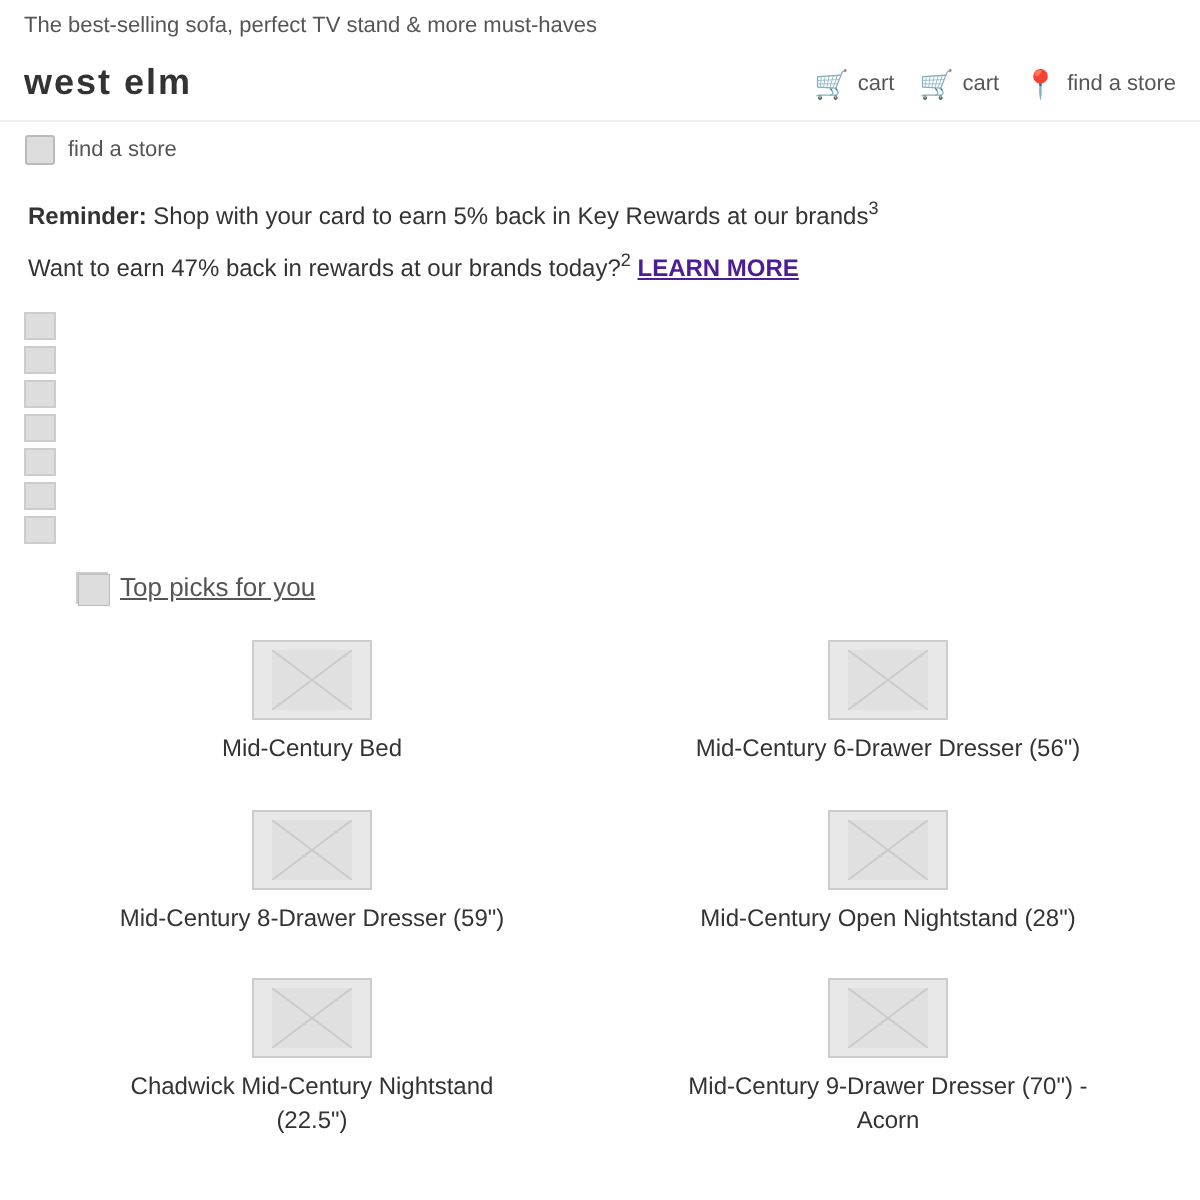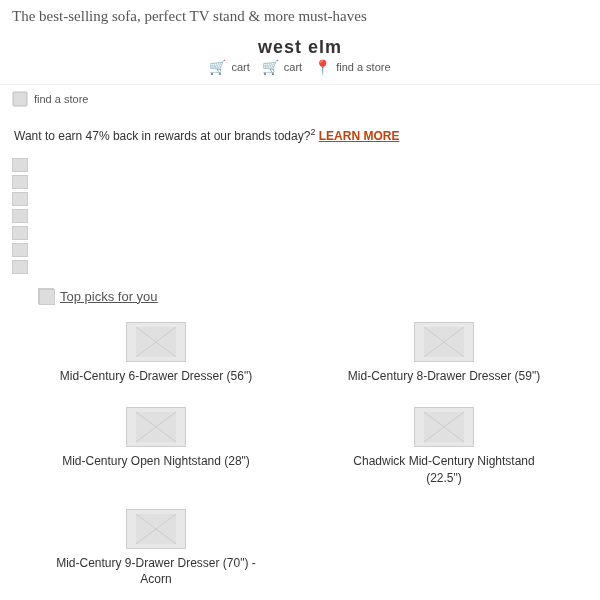--- a/index.html
+++ b/index.html
@@ -6,37 +6,35 @@
     body {
       font-family: Arial, sans-serif;
       font-size: 13px;
       color: #333;
       background: #fff;
       width: 600px;
       min-height: 600px;
       overflow-x: hidden;
     }
     .top-banner {
-      font-size: 15px;
+      font-size: 11px;
       color: #555;
       padding: 6px 12px 2px 12px;
       line-height: 1.4;
-      font-family: Liberation Serif, serif;
     }
     .top-banner a {
       color: #555;
       text-decoration: none;
     }
     .header {
       display: flex;
       align-items: center;
-      justify-content: flex-end;
+      justify-content: space-between;
       padding: 8px 12px;
       border-bottom: 1px solid #eee;
-      flex-direction: column;
     }
     .header-logo {
       font-size: 18px;
       font-weight: bold;
       color: #333;
       letter-spacing: 1px;
       text-transform: lowercase;
     }
     .header-icons {
       display: flex;
@@ -75,21 +73,21 @@
     .reminder-block {
       padding: 8px 14px;
       font-size: 12px;
       color: #333;
       line-height: 1.6;
     }
     .reminder-block .bold { font-weight: bold; }
     .reminder-block .learn-more {
       font-weight: bold;
       text-decoration: underline;
-      color: #c2410c;
+      color: #4c1d95;
       cursor: pointer;
     }
     .sup-text { font-size: 9px; vertical-align: super; }
     .section-title {
       padding: 10px 12px 6px 38px;
     }
     .section-title-inner {
       display: inline-flex;
       align-items: center;
       gap: 6px;
@@ -180,20 +178,23 @@
 <div class="find-store-row">
   <span class="store-icon">
     <svg width="16" height="16" viewBox="0 0 16 16" fill="none">
       <rect x="1" y="1" width="14" height="14" rx="1" fill="#ddd" stroke="#bbb" stroke-width="1"></rect>
     </svg>
   </span>
   <span>find a store</span>
 </div>
 
 <div class="reminder-block">
+  <div>
+    <span class="bold">Reminder:</span><span> Shop with your card to earn 5% back in Key Rewards at our brands</span><span class="sup-text">3</span>
+  </div>
   <div style="margin-top:4px;">
     <span>Want to earn 47% back in rewards at our brands today?</span><span class="sup-text">2</span>
     <span class="learn-more">LEARN MORE</span>
   </div>
 </div>
 
 <div class="left-image-stack">
   <span class="small-img"></span>
   <span class="small-img"></span>
   <span class="small-img"></span>
@@ -217,20 +218,30 @@
 <div class="products-grid">
 
   <div class="product-cell">
     <div class="product-img-placeholder">
       <svg width="40" height="30" viewBox="0 0 40 30">
           <rect x="0" y="0" width="40" height="30" fill="#e0e0e0"></rect>
           <line x1="0" y1="0" x2="40" y2="30" stroke="#ccc"></line>
           <line x1="40" y1="0" x2="0" y2="30" stroke="#ccc"></line>
         </svg>
     </div>
+    <div class="product-name">Mid-Century Bed</div>
+  </div>
+  <div class="product-cell">
+    <div class="product-img-placeholder">
+      <svg width="40" height="30" viewBox="0 0 40 30">
+          <rect x="0" y="0" width="40" height="30" fill="#e0e0e0"></rect>
+          <line x1="0" y1="0" x2="40" y2="30" stroke="#ccc"></line>
+          <line x1="40" y1="0" x2="0" y2="30" stroke="#ccc"></line>
+        </svg>
+    </div>
     <div class="product-name">Mid-Century 6-Drawer Dresser (56")</div>
   </div>
 
   <div class="product-cell">
     <div class="product-img-placeholder">
       <svg width="40" height="30" viewBox="0 0 40 30">
           <rect x="0" y="0" width="40" height="30" fill="#e0e0e0"></rect>
           <line x1="0" y1="0" x2="40" y2="30" stroke="#ccc"></line>
           <line x1="40" y1="0" x2="0" y2="30" stroke="#ccc"></line>
         </svg>

